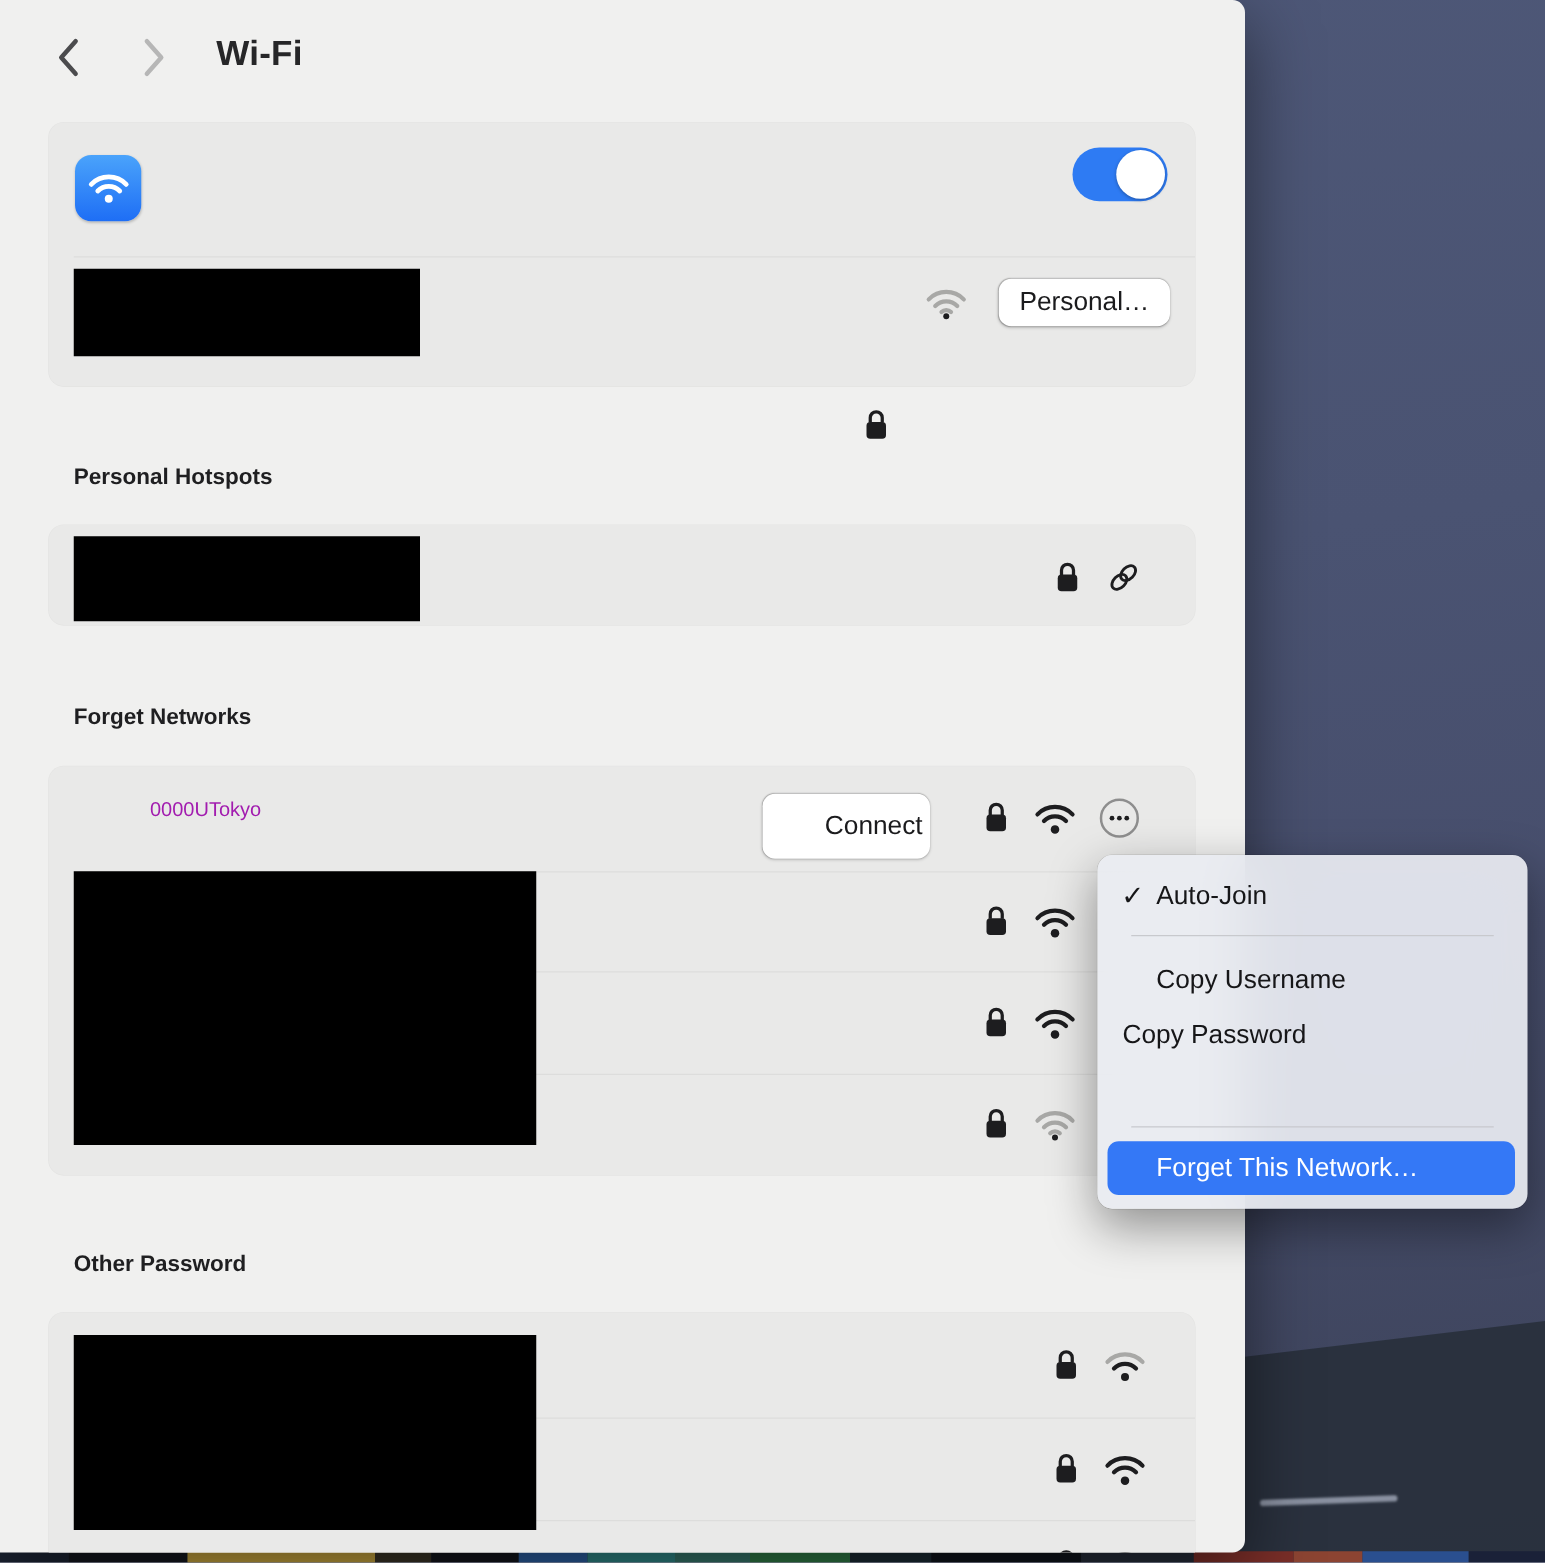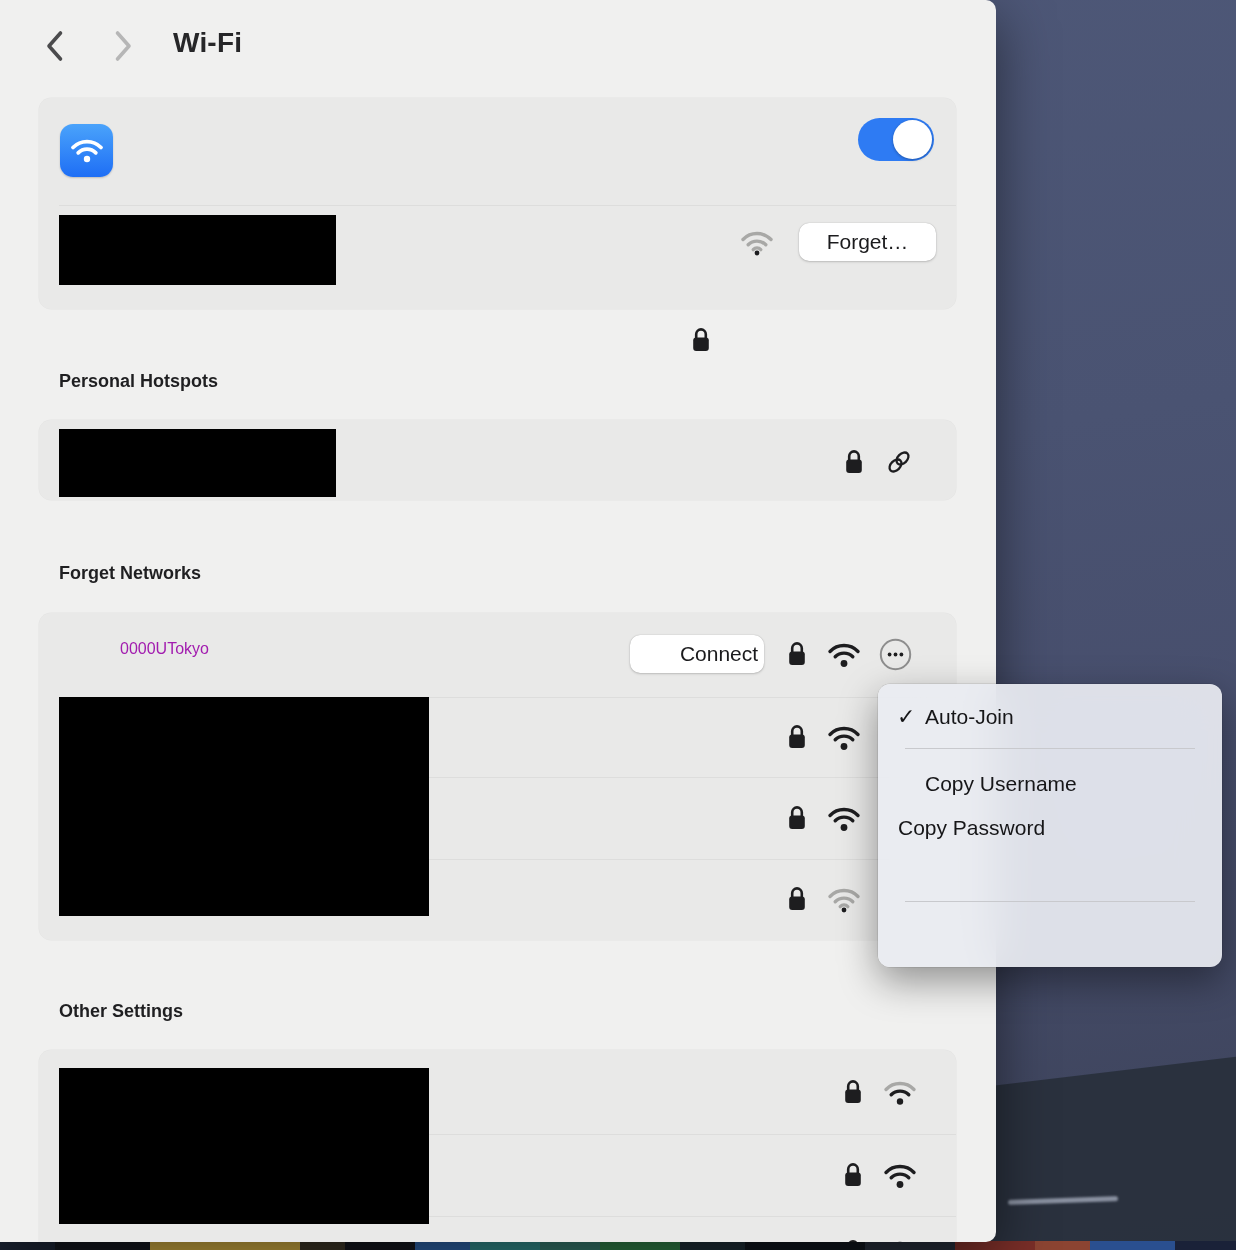--- a/index.html
+++ b/index.html
@@ -152,21 +152,21 @@
           </svg>
       </span>
       <span class="abs" style="left:701px;top:131px;">
         <svg class="wifi-glyph wifi-weak" width="34" height="27" viewBox="0 0 34 27">
           <path class="a1" d="M3 10.5 A 19.5 19.5 0 0 1 31 10.5"></path>
           <path class="a2" d="M8.2 15.8 A 12.4 12.4 0 0 1 25.8 15.8"></path>
           <path class="a3" d="M13.2 20.6 A 5.4 5.4 0 0 1 20.8 20.6"></path>
           <circle class="dot" cx="17" cy="24" r="2.4"></circle>
         </svg>
       </span>
-      <button class="pill-button" style="right:20px;top:125px;width:137px;height:38px;">Forget…</button>
+      <button class="pill-button" style="right:20px;top:125px;width:137px;height:38px;">Personal…</button>
     </div>
   </div>
 
   <h2 class="section-heading" style="top:371px;">Personal Hotspots</h2>
   <div class="card" style="top:420px;height:80px;">
     <div>
       <div class="redacted" style="left:20px;top:9px;width:277px;height:68px;"></div>
       <span class="abs" style="left:805px;top:28px;">
         <svg width="20" height="28" viewBox="0 0 20 28">
             <path d="M5.2 12 V8.2 a4.8 4.8 0 0 1 9.6 0 V12" fill="none" stroke="#1d1d1f" stroke-width="2.6"></path>
@@ -180,21 +180,21 @@
         </svg>
       </span>
     </div>
   </div>
 
   <h2 class="section-heading" style="top:563px;">Forget Networks</h2>
   <div class="card" style="top:613px;height:327px;">
 
     <div>
       <span class="row-label" style="left:81px;top:27px;">0000UTokyo</span>
-      <button class="pill-button" style="left:591px;top:22px;width:134px;height:38px;padding-left:44px;">Connect</button>
+      <button class="pill-button" style="left:571px;top:22px;width:134px;height:52px;padding-left:44px;">Connect</button>
       <span class="abs" style="left:748px;top:27px;">
         <svg width="20" height="28" viewBox="0 0 20 28">
             <path d="M5.2 12 V8.2 a4.8 4.8 0 0 1 9.6 0 V12" fill="none" stroke="#1d1d1f" stroke-width="2.6"></path>
             <rect x="2.2" y="11.5" width="15.6" height="13.5" rx="3" fill="#1d1d1f"></rect>
           </svg>
       </span>
       <span class="abs" style="left:788px;top:28px;">
         <svg class="wifi-glyph" width="34" height="27" viewBox="0 0 34 27">
           <path class="a1" d="M3 10.5 A 19.5 19.5 0 0 1 31 10.5"></path>
           <path class="a2" d="M8.2 15.8 A 12.4 12.4 0 0 1 25.8 15.8"></path>
@@ -264,21 +264,21 @@
           <path class="a2" d="M8.2 15.8 A 12.4 12.4 0 0 1 25.8 15.8"></path>
           <path class="a3" d="M13.2 20.6 A 5.4 5.4 0 0 1 20.8 20.6"></path>
           <circle class="dot" cx="17" cy="24" r="2.4"></circle>
         </svg>
       </span>
     </div>
 
     <div class="redacted" style="left:20px;top:84px;width:370px;height:219px;"></div>
   </div>
 
-  <h2 class="section-heading" style="top:1001px;">Other Settings</h2>
+  <h2 class="section-heading" style="top:1001px;">Other Password</h2>
   <div class="card" style="top:1050px;height:260px;border-radius:12px 12px 0 0;">
 
     <div>
       <span class="abs" style="left:804px;top:28px;">
         <svg width="20" height="28" viewBox="0 0 20 28">
             <path d="M5.2 12 V8.2 a4.8 4.8 0 0 1 9.6 0 V12" fill="none" stroke="#1d1d1f" stroke-width="2.6"></path>
             <rect x="2.2" y="11.5" width="15.6" height="13.5" rx="3" fill="#1d1d1f"></rect>
           </svg>
       </span>
       <span class="abs" style="left:844px;top:29px;">
@@ -336,13 +336,16 @@
     <span>Auto-Join</span>
   </div>
   <div class="menu-sep" style="top:64px;"></div>
   <div class="menu-item" style="top:78px;text-align:center;" role="menuitem">
     <span>Copy Username</span>
   </div>
   <div class="menu-item" style="top:122px;padding-left:20px;" role="menuitem">
     <span>Copy Password</span>
   </div>
   <div class="menu-sep" style="top:217px;"></div>
+  <div class="menu-item highlighted" style="top:229px;" role="menuitem">
+    <span>Forget This Network…</span>
+  </div>
 </div>
 
 </body></html>

